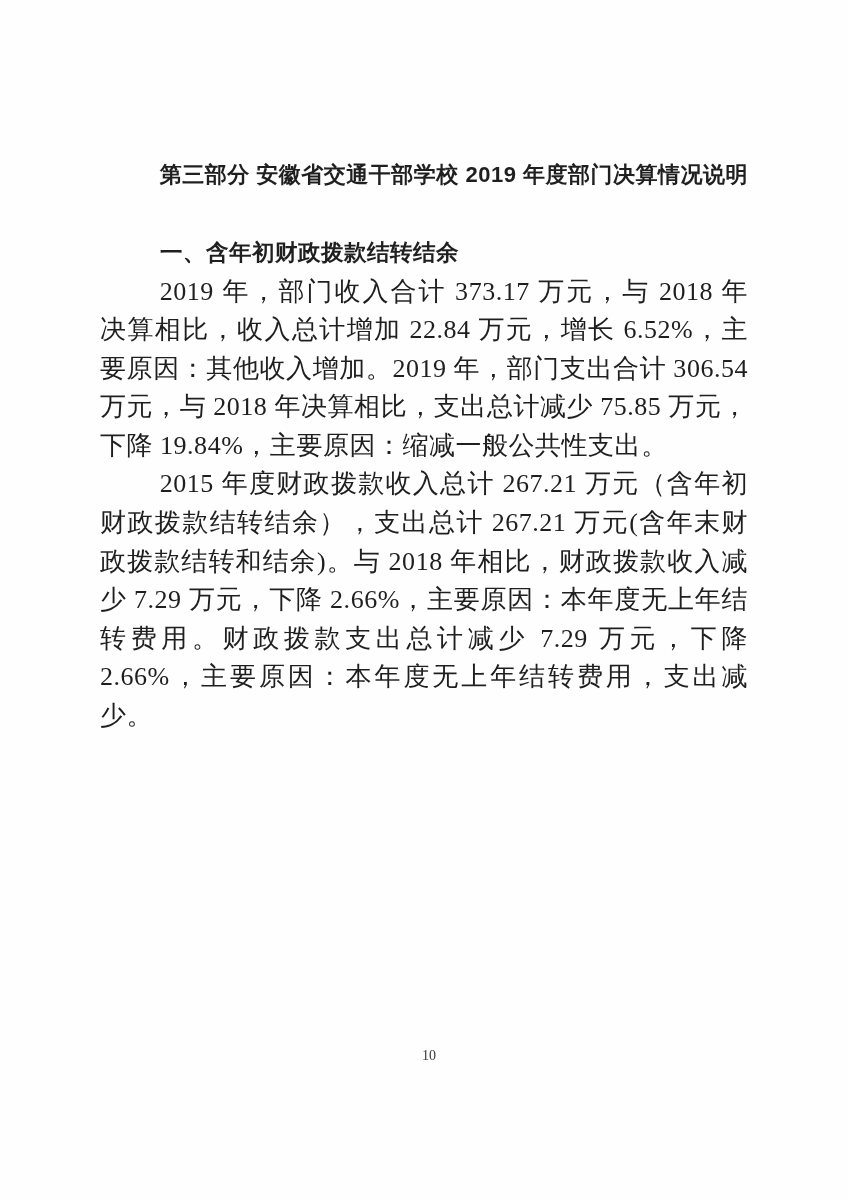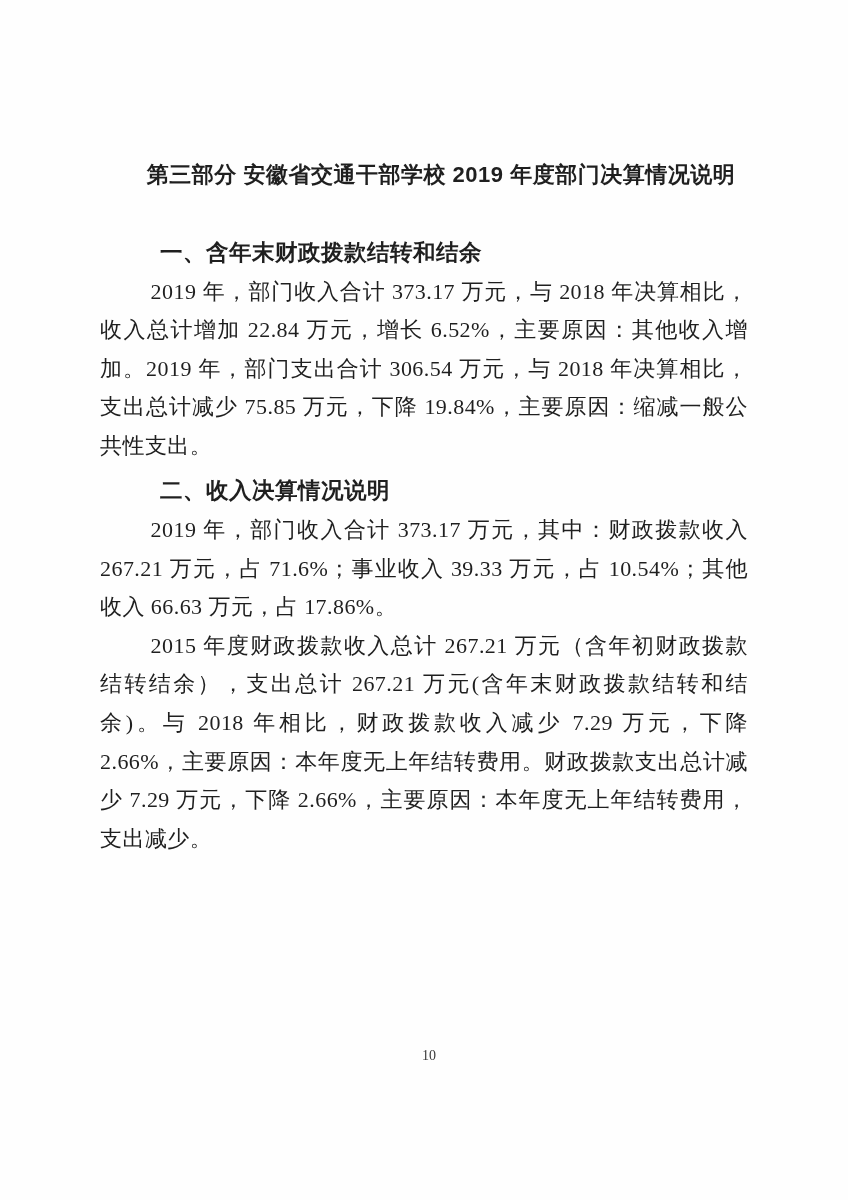--- a/index.html
+++ b/index.html
@@ -21,35 +21,35 @@
     left: 100px;
     top: 160px;
     width: 648px;
   }
   .doc-title {
     font-family: "Liberation Sans", sans-serif;
     font-size: 22px;
     font-weight: 600;
     line-height: 30px;
     letter-spacing: 0.5px;
-    text-align: center;
+    text-align: right;
     margin: 0 0 44px 34px;
     white-space: nowrap;
   }
   .section-heading {
     font-family: "Liberation Sans", sans-serif;
     font-size: 22.5px;
     font-weight: 700;
     line-height: 38.5px;
     margin: 7px 0 0 0;
     padding-left: 60px;
     letter-spacing: 0.5px;
   }
   .section-body {
-    font-size: 22px;
+    font-size: 26px;
     line-height: 38.6px;
     margin: 0;
     text-align: justify;
     text-indent: 2.3em;
     letter-spacing: 0.02em;
   }
   .page-number {
     position: absolute;
     top: 1048px;
     left: 0;
@@ -62,28 +62,24 @@
 </style>
 </head>
 <body>
 
 <div class="page">
   <div class="content">
 
     <h1 class="doc-title">第三部分 安徽省交通干部学校 2019 年度部门决算情况说明</h1>
 
     <section>
-      <h2 class="section-heading">一、含年末财政拨款结转和结余</h2>
+      <h2 class="section-heading">一、含年初财政拨款结转结余</h2>
       <p class="section-body">2019 年，部门收入合计 373.17 万元，与 2018 年决算相比，收入总计增加 22.84 万元，增长 6.52%，主要原因：其他收入增加。2019 年，部门支出合计 306.54 万元，与 2018 年决算相比，支出总计减少 75.85 万元，下降 19.84%，主要原因：缩减一般公共性支出。</p>
     </section>
 
-    <section>
-      <h2 class="section-heading">二、收入决算情况说明</h2>
-      <p class="section-body">2019 年，部门收入合计 373.17 万元，其中：财政拨款收入 267.21 万元，占 71.6%；事业收入 39.33 万元，占 10.54%；其他收入 66.63 万元，占 17.86%。</p>
-    </section>
 
 
     <section>
       <p class="section-body">2015 年度财政拨款收入总计 267.21 万元（含年初财政拨款结转结余），支出总计 267.21 万元(含年末财政拨款结转和结余)。与 2018 年相比，财政拨款收入减少 7.29 万元，下降 2.66%，主要原因：本年度无上年结转费用。财政拨款支出总计减少 7.29 万元，下降 2.66%，主要原因：本年度无上年结转费用，支出减少。</p>
     </section>
 
   </div>
 
   <div class="page-number">10</div>
 </div>

